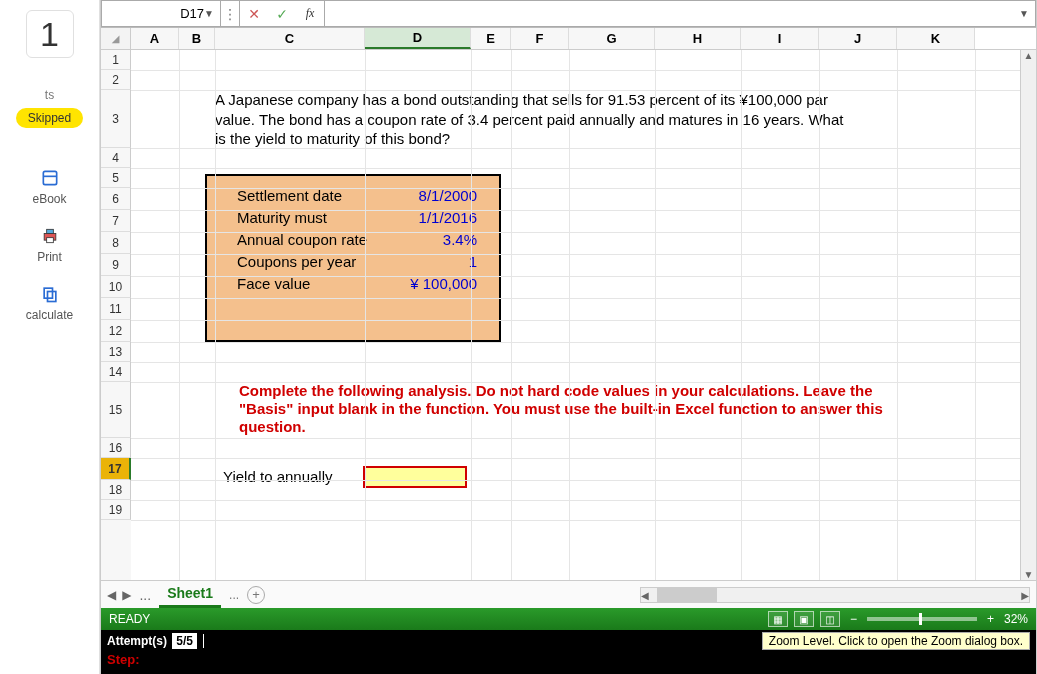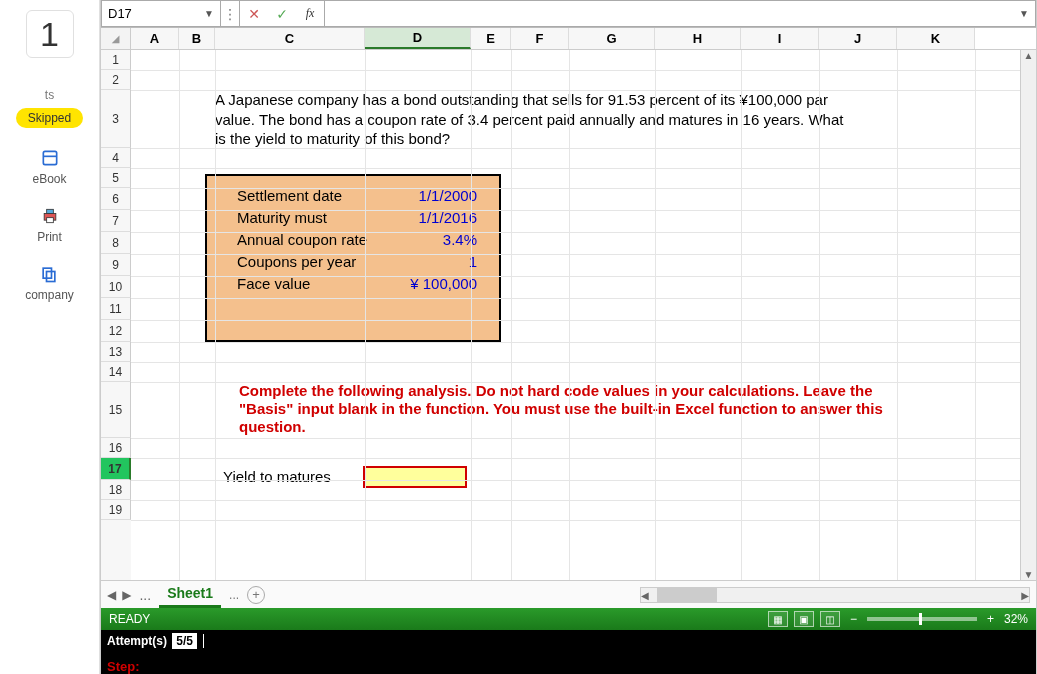--- a/index.html
+++ b/index.html
@@ -1,47 +1,47 @@
 <!DOCTYPE html>
 <html><head>
 <meta charset="utf-8">
 <style>
 * { box-sizing: border-box; margin:0; padding:0; }
 body { font-family: Arial, sans-serif; font-size: 14px; background: #fff; overflow:hidden; }
 .app { display:flex; width:1037px; height:674px; }
 .left-rail { width:100px; height:100%; border-right:1px solid #e0e0e0; display:flex; flex-direction:column; align-items:center; padding-top:10px; background:#fff;}
 .qnum-box { width:48px; height:48px; border:1px solid #e0e0e0; border-radius:6px; display:flex; align-items:center; justify-content:center; font-size:34px; font-weight:300; color:#333; margin-bottom:30px;}
-.rail-row { width:100%; display:flex; flex-direction:column; align-items:center; gap:6px; }
+.rail-row { width:100%; display:flex; flex-direction:column; align-items:center; gap:6px; margin-bottom:20px;}
 .pill { background:#ffe400; color:#333; padding:3px 12px; border-radius:12px; font-size:12px;}
 .rail-label-cut { font-size:12px; color:#777; }
 .rail-btn { display:flex; flex-direction:column; align-items:center; gap:4px; font-size:12px; color:#555; cursor:pointer;}
 .icon-box { width:20px; height:20px; }
 .main { flex:1; display:flex; flex-direction:column; border-left:1px solid #ccc; border-right:1px solid #ccc;}
 
 .formula-bar { height:28px; display:flex; align-items:stretch; border-bottom:1px solid #bbb;}
-.name-box { width:120px; border:1px solid #aaa; display:flex; align-items:center; padding:0 6px; font-size:13px; justify-content:space-between;}
+.name-box { width:120px; border:1px solid #aaa; display:flex; align-items:center; padding:0 6px; font-size:13px; justify-content:flex-end;}
 .name-box .chev { font-size:10px; color:#555; }
 .dots { width:18px; display:flex; align-items:center; justify-content:center; color:#777; border-top:1px solid #aaa; border-bottom:1px solid #aaa;}
 .fx-btns { display:flex; align-items:center; gap:0; border:1px solid #aaa;}
 .fx-btn { width:28px; height:100%; display:flex; align-items:center; justify-content:center; font-size:14px; color:#888;}
 .fx-btn.fx { font-style:italic; font-family:'Times New Roman', serif; color:#333; font-size:12px;}
 .cancel-x { color:#c55; }
 .check { color:#5a5; }
 .formula-input { flex:1; border:1px solid #aaa; border-left:none; padding:0 6px; display:flex; align-items:center; justify-content:space-between;}
 .formula-input .chev { font-size:10px; color:#555;}
 
 .grid-wrap { flex:1; position:relative; overflow:hidden; background:#fff;}
 .col-headers { display:flex; height:22px; border-bottom:1px solid #ccc;}
 .corner { width:30px; border-right:1px solid #ccc; background:#f3f3f3; font-size:10px; color:#999; display:flex; align-items:center; justify-content:center;}
 .col-h { border-right:1px solid #ddd; background:#f7f7f7; font-size:13px; font-weight:bold; display:flex; align-items:center; justify-content:center;}
 .col-h.sel { background:#d6e9d6; border-bottom:2px solid #2a7a2a;}
 .grid-body { display:flex; height: calc(100% - 22px);}
 .row-headers { width:30px; display:flex; flex-direction:column; background:#f7f7f7;}
 .row-h { border-bottom:1px solid #ddd; border-right:1px solid #ccc; font-size:12px; display:flex; align-items:center; justify-content:center; color:#333;}
-.row-h.sel { background:#22c55e; border-right:2px solid #2a7a2a; font-weight:bold;}
+.row-h.sel { background:#eab308; border-right:2px solid #2a7a2a; font-weight:bold;}
 .cells { position:relative; flex:1; }
 .gridlines-v, .gridlines-h { position:absolute; background:#e5e5e5;}
 .vscroll { position:absolute; right:0; top:22px; bottom:0; width:16px; background:#f0f0f0; border-left:1px solid #ccc; display:flex; flex-direction:column; justify-content:space-between; align-items:center; font-size:10px; color:#666;}
 
 .overlay { position:absolute; inset:0; }
 .problem-text { position:absolute; left:84px; top:40px; width:640px; font-size:15px; line-height:1.3; color:#000;}
 .orange-box { position:absolute; left:74px; top:124px; width:296px; height:168px; background:#f4c08d; border:2px solid #000;}
 .orange-row { display:flex; height:22px; align-items:center;}
 .orange-label { width:170px; padding-left:30px; font-size:15px;}
 .orange-val { width:110px; text-align:right; padding-right:10px; color:#0000d0; font-size:15px;}
@@ -62,21 +62,21 @@
 .sg-right { display:flex; align-items:center; gap:10px;}
 .view-btns { display:flex; gap:6px;}
 .vbtn { width:20px; height:16px; border:1px solid rgba(255,255,255,0.6); display:flex; align-items:center; justify-content:center; font-size:10px; background:rgba(255,255,255,0.1);}
 .zoom-slider { width:110px; height:4px; background:rgba(255,255,255,0.5); position:relative;}
 .zoom-slider::before { content:""; position:absolute; left:-10px; top:-6px; font-size:12px;}
 .zoom-thumb { position:absolute; left:52px; top:-4px; width:3px; height:12px; background:#fff;}
 .status-black { background:#000; color:#fff; height:22px; display:flex; align-items:center; font-size:12px; position:relative;}
 .attempts { background:#000; padding:0 6px; font-weight:bold; border-right:1px solid #fff;}
 .att-val { background:#fff; color:#000; padding:1px 4px; margin-left:2px; font-weight:bold;}
 .zoom-tip { position:absolute; right:6px; top:2px; background:#ffffcc; color:#000; border:1px solid #aaa; padding:1px 6px; font-size:12px;}
-.status-hint { background:#000; color:#3db4ff; height:22px; display:flex; align-items:flex-end; padding:0 6px; font-size:13px; font-weight:bold;}
+.status-hint { background:#000; color:#3db4ff; height:22px; display:flex; align-items:flex-start; padding:0 6px; font-size:13px; font-weight:bold;}
 .status-hint .step-label { color:#d00000; margin-right:4px;}
 </style>
 </head>
 <body>
 
 <div class="app">
 
   <div class="left-rail">
     <div class="qnum-box">1</div>
     <div class="rail-row">
@@ -102,21 +102,21 @@
       </span>
       <span>Print</span>
     </div>
     <div class="rail-btn" style="margin-top:20px;">
       <span class="icon-box">
         <svg viewBox="0 0 24 24" width="20" height="20">
             <rect x="5" y="5" width="10" height="12" fill="none" stroke="#2a6cd4" stroke-width="2"></rect>
             <rect x="9" y="9" width="10" height="12" fill="none" stroke="#2a6cd4" stroke-width="2"></rect>
           </svg>
       </span>
-      <span>company</span>
+      <span>calculate</span>
     </div>
   </div>
 
   <div class="main">
 
     <div class="formula-bar">
       <div class="name-box">
         <span>D17</span>
         <span class="chev">▼</span>
       </div>
@@ -171,41 +171,41 @@
             <div class="row-h" style="height: 20px;">18</div>
             <div class="row-h" style="height: 20px;">19</div>
           </div>
         <div class="cells" id="cells">
           <div class="overlay">
             <div class="problem-text">A Japanese company has a bond outstanding that sells for 91.53 percent of its ¥100,000 par value. The bond has a coupon rate of 3.4 percent paid annually and matures in 16 years. What is the yield to maturity of this bond?</div>
             <div class="orange-box">
               <div style="height:8px;"></div>
               <div class="orange-row">
                   <div class="orange-label">Settlement date</div>
-                  <div class="orange-val">1/1/2000</div>
+                  <div class="orange-val">8/1/2000</div>
                 </div>
               <div class="orange-row">
                   <div class="orange-label">Maturity must</div>
                   <div class="orange-val">1/1/2016</div>
                 </div>
               <div class="orange-row">
                   <div class="orange-label">Annual coupon rate</div>
                   <div class="orange-val">3.4%</div>
                 </div>
               <div class="orange-row">
                   <div class="orange-label">Coupons per year</div>
                   <div class="orange-val">1</div>
                 </div>
               <div class="orange-row">
                   <div class="orange-label">Face value</div>
                   <div class="orange-val">¥ 100,000</div>
                 </div>
             </div>
             <div class="red-instr">Complete the following analysis. Do not hard code values in your calculations. Leave the "Basis" input blank in the function. You must use the built-in Excel function to answer this question.</div>
-            <div class="ytm-label">Yield to matures</div>
+            <div class="ytm-label">Yield to annually</div>
             <div class="ytm-cell"></div>
           </div>
         <div class="gridlines-v" style="position: absolute; top: 0px; bottom: 0px; width: 1px; left: 48px; background: rgb(229, 229, 229);"></div>
             <div class="gridlines-v" style="position: absolute; top: 0px; bottom: 0px; width: 1px; left: 84px; background: rgb(229, 229, 229);"></div>
             <div class="gridlines-v" style="position: absolute; top: 0px; bottom: 0px; width: 1px; left: 234px; background: rgb(229, 229, 229);"></div>
             <div class="gridlines-v" style="position: absolute; top: 0px; bottom: 0px; width: 1px; left: 340px; background: rgb(229, 229, 229);"></div>
             <div class="gridlines-v" style="position: absolute; top: 0px; bottom: 0px; width: 1px; left: 380px; background: rgb(229, 229, 229);"></div>
             <div class="gridlines-v" style="position: absolute; top: 0px; bottom: 0px; width: 1px; left: 438px; background: rgb(229, 229, 229);"></div>
             <div class="gridlines-v" style="position: absolute; top: 0px; bottom: 0px; width: 1px; left: 524px; background: rgb(229, 229, 229);"></div>
             <div class="gridlines-v" style="position: absolute; top: 0px; bottom: 0px; width: 1px; left: 610px; background: rgb(229, 229, 229);"></div>
@@ -270,19 +270,20 @@
         <span>+</span>
         <span>32%</span>
       </div>
     </div>
 
     <div class="status-black">
       <span class="attempts">
         <span>Attempt(s)</span>
         <span class="att-val">5/5</span>
       </span>
+      <div class="zoom-tip">Zoom Level. Click to open the Zoom dialog box.</div>
     </div>
 
     <div class="status-hint">
       <span class="step-label">Step:</span>
     </div>
   </div>
 </div>
 
 </body></html>

